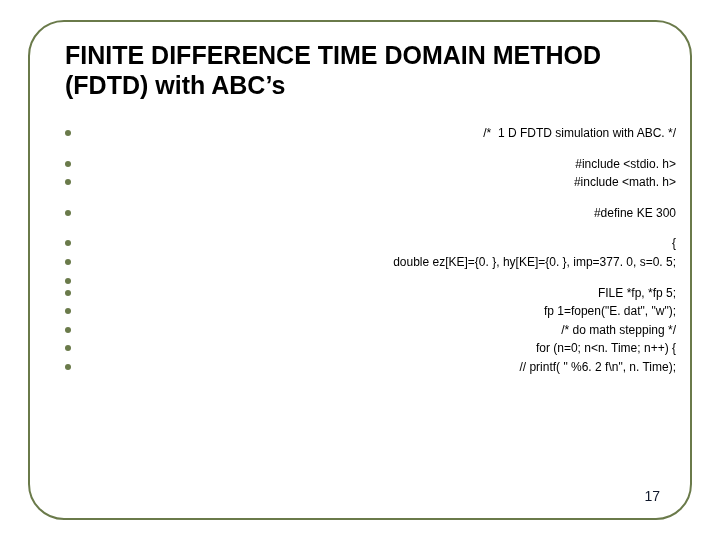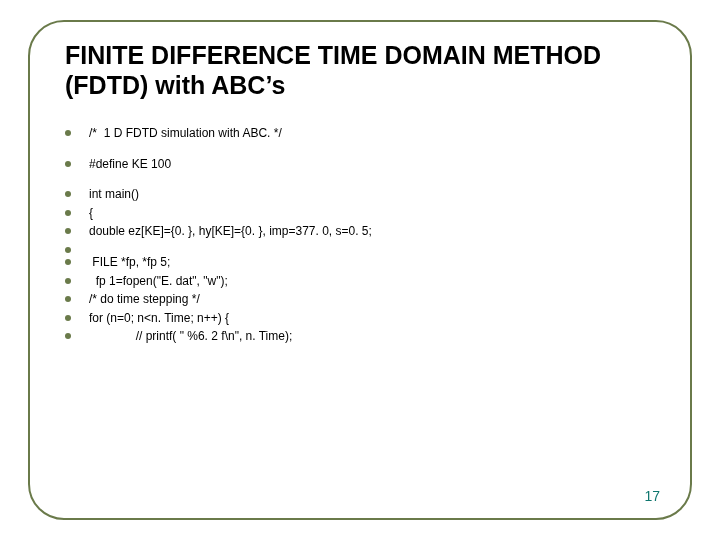--- a/index.html
+++ b/index.html
@@ -28,65 +28,71 @@
     margin-bottom: 24px;
     margin-left: 10px;
     margin-right: 10px;
   }
   .body {
     margin-left: 10px;
     font-size: 12px;
     line-height: 1.55;
   }
   .group { margin-bottom: 12px; }
-  .line { display: flex; align-items: flex-start; }
+  .line { display: flex; align-items: flex-start; justify-content: space-between; }
   .bullet {
     width: 6px;
     height: 6px;
     border-radius: 50%;
     background: #6a7a4a;
     flex: 0 0 auto;
     margin-top: 6px;
     margin-right: 18px;
   }
   .txt { color: #000; white-space: pre; }
   .pagenum {
     position: absolute;
     bottom: 36px;
     right: 60px;
     font-size: 14px;
-    color: #0f766e;
+    color: #0f172a;
   }
 </style>
 </head>
 <body>
 
 <div class="slide">
   <div class="border-box"></div>
 
   <h1 class="title">FINITE DIFFERENCE TIME DOMAIN METHOD (FDTD) with ABC’s</h1>
 
   <div class="body">
       <div class="group">
         <div class="line">
           <span class="bullet"></span>
           <span class="txt">/*  1 D FDTD simulation with ABC. */</span>
         </div>
       </div>
       <div class="group">
         <div class="line">
           <span class="bullet"></span>
-          <span class="txt">#define KE 100</span>
+          <span class="txt">#include &lt;stdio. h&gt;</span>
+        </div>
+        <div class="line">
+          <span class="bullet"></span>
+          <span class="txt">#include &lt;math. h&gt;</span>
         </div>
       </div>
       <div class="group">
         <div class="line">
           <span class="bullet"></span>
-          <span class="txt">int main()</span>
+          <span class="txt">#define KE 300</span>
         </div>
+      </div>
+      <div class="group">
         <div class="line">
           <span class="bullet"></span>
           <span class="txt">{</span>
         </div>
         <div class="line">
           <span class="bullet"></span>
           <span class="txt">double ez[KE]={0. }, hy[KE]={0. }, imp=377. 0, s=0. 5;</span>
         </div>
         <div class="line">
           <span class="bullet"></span>
@@ -94,21 +100,21 @@
         <div class="line">
           <span class="bullet"></span>
           <span class="txt"> FILE *fp, *fp 5;</span>
         </div>
         <div class="line">
           <span class="bullet"></span>
           <span class="txt">  fp 1=fopen("E. dat", "w");</span>
         </div>
         <div class="line">
           <span class="bullet"></span>
-          <span class="txt">/* do time stepping */</span>
+          <span class="txt">/* do math stepping */</span>
         </div>
         <div class="line">
           <span class="bullet"></span>
           <span class="txt">for (n=0; n&lt;n. Time; n++) {</span>
         </div>
         <div class="line">
           <span class="bullet"></span>
           <span class="txt">              // printf( " %6. 2 f\n", n. Time);</span>
         </div>
       </div>

